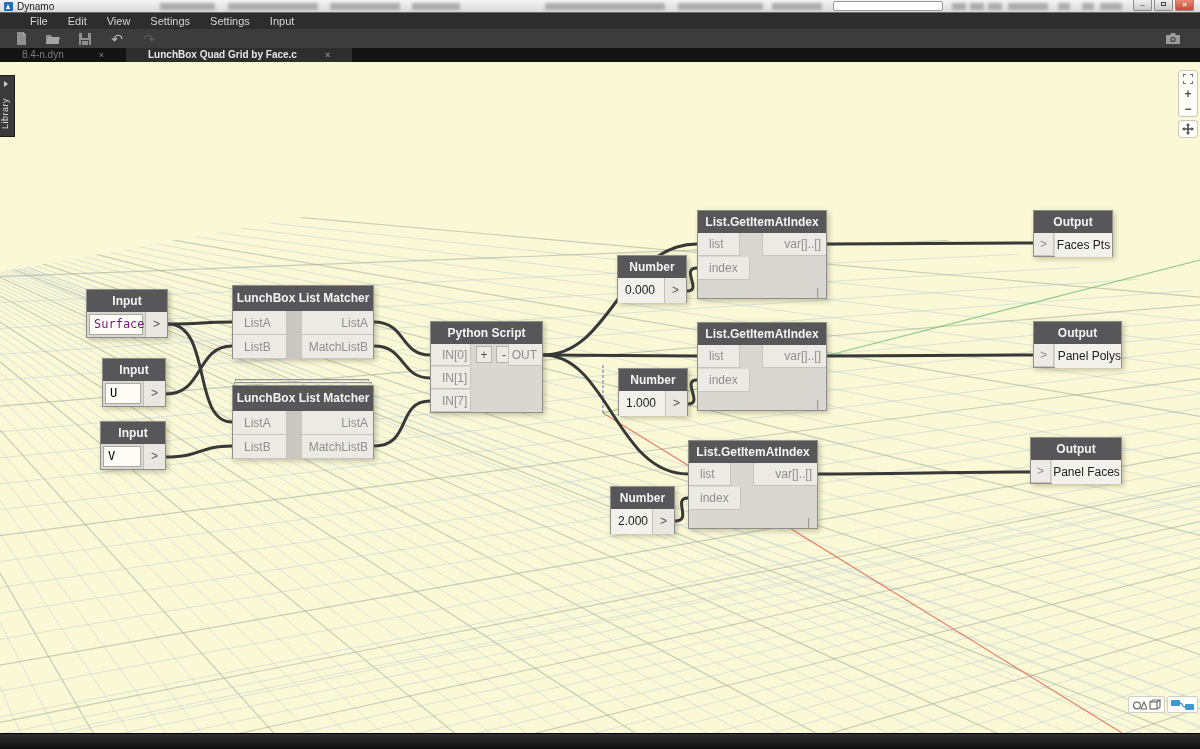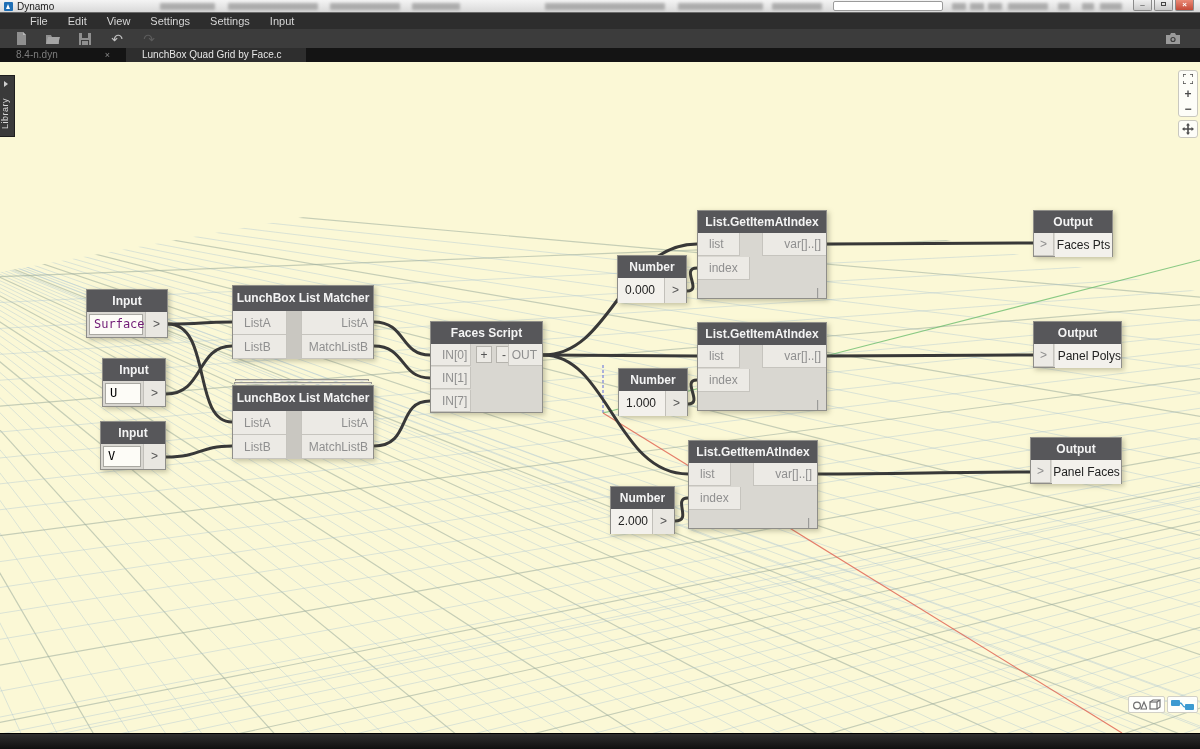--- a/index.html
+++ b/index.html
@@ -31,25 +31,25 @@
              display:flex; align-items:center; padding-left:20px; }
   .menu-item { color:#d6d6d6; font-size:11px; padding:0 10px; line-height:16px; cursor:default; }
   #toolbar { position:absolute; left:0; top:29px; width:1200px; height:19px; background:#3c3c3c;
              display:flex; align-items:center; padding-left:8px; }
   .tool-btn { width:26px; height:17px; display:flex; align-items:center; justify-content:center; margin-right:6px; }
   .tool-btn svg { display:block; }
   .undo-glyph { color:#c0c0c0; font-size:14px; line-height:14px; }
   .redo-glyph { color:#5c5c5c; font-size:14px; line-height:14px; }
   #camera-btn { position:absolute; right:8px; top:1px; }
   #tabbar { position:absolute; left:0; top:48px; width:1200px; height:14px; background:#141414; display:flex; }
-  .tab { height:14px; font-size:10px; line-height:14px; padding:0 16px; display:flex; align-items:flex-start;gap:20px; }
+  .tab { height:14px; font-size:10px; line-height:14px; padding:0 22px; display:flex; align-items:flex-start;gap:20px; }
   .tab .tab-label { margin-right:8px; }
   .tab-close { font-size:9px; color:#8a8a8a; }
   #tab-home { width:126px; color:#7d7d7d; background:#141414; justify-content:space-between; }
-  #tab-active { color:#e6e6e6; background:#2e2e2e; font-weight:normal;flex-direction:column; }
+  #tab-active { color:#e6e6e6; background:#2e2e2e; font-weight:bold; }
 
   
   #canvas { position:absolute; left:0; top:62px; width:1200px; height:671px; overflow:hidden; }
   #grid-svg, #wire-svg { position:absolute; left:0; top:0; }
 
   
   #library-tab { position:absolute; left:0; top:13px; width:15px; height:62px; background:#3a3a3a;
                  border:1px solid #1e1e1e; border-left:none; }
   #library-arrow { position:absolute; left:4px; top:5px; width:0; height:0;
                    border-top:3px solid transparent; border-bottom:3px solid transparent;
@@ -425,21 +425,21 @@
       <div class="node-body" style="height:48px">
         <span class="center-strip" style="left:54px;width:16px;height:48px"></span>
         <span class="port in" style="top:0;width:54px;height:24px;line-height:24px">ListA</span>
         <span class="port in" style="top:24px;width:54px;height:24px;line-height:24px">ListB</span>
         <span class="port out" style="top:0;width:72px;height:24px;line-height:24px">ListA</span>
         <span class="port out" style="top:24px;width:72px;height:24px;line-height:24px">MatchListB</span>
       </div>
     </div>
 
     <div class="node" style="left:430px;top:259px;width:113px;height:92px">
-      <div class="node-header" style="background: rgb(87, 87, 90);">Faces Script</div>
+      <div class="node-header" style="background: rgb(87, 87, 90);">Python Script</div>
       <div class="node-body" style="height:69px">
         <span class="port in" style="top:0;width:40px;height:22px;line-height:22px">IN[0]</span>
         <span class="port in" style="top:23px;width:40px;height:22px;line-height:22px">IN[1]</span>
         <span class="port in" style="top:46px;width:40px;height:22px;line-height:22px">IN[7]</span>
         <span class="port" style="left:45px;top:2px;width:16px;height:17px;line-height:17px;text-align:center;border:1px solid #b5b3ad;color:#555">+</span>
         <span class="port" style="left:65px;top:2px;width:16px;height:17px;line-height:17px;text-align:center;border:1px solid #b5b3ad;color:#555">-</span>
         <span class="port out" style="top:0;width:34px;height:22px;line-height:22px">OUT</span>
       </div>
     </div>
 

